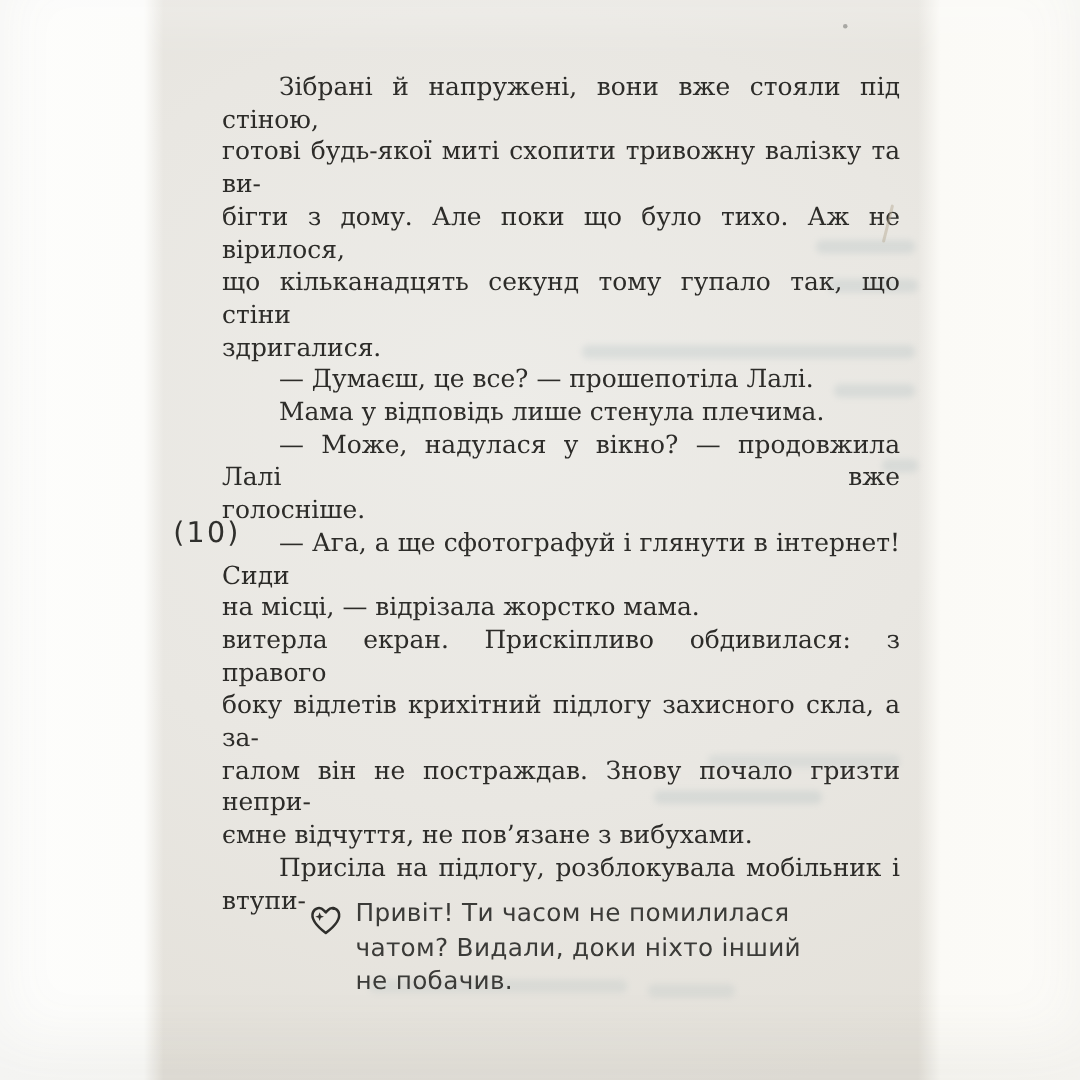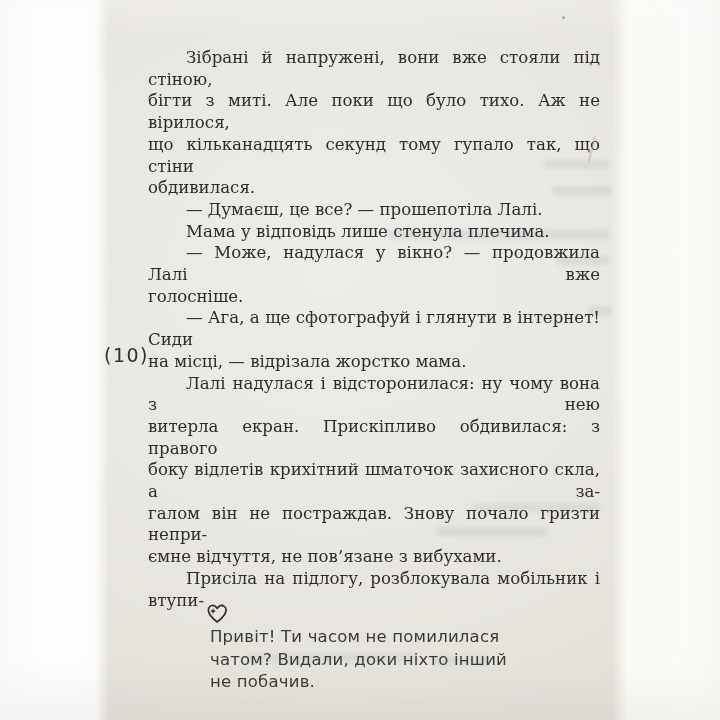--- a/index.html
+++ b/index.html
@@ -20,34 +20,35 @@
     right:0;width:108px;
     background:linear-gradient(to left,#fcfbf8 0%,#fbfaf6 86%,rgba(251,250,246,0) 100%);
   }
   
   .vignette{
     position:absolute;inset:0;pointer-events:none;
     box-shadow:inset 0 -26px 40px rgba(120,112,95,0.07), inset 0 18px 30px rgba(255,255,255,0.25);
   }
   .page-number{
     position:absolute;left:104px;top:344px;width:68px;
+    text-align:center;
     font-family:"DejaVu Sans",sans-serif;
     font-size:19px;letter-spacing:1.5px;color:#30302d;
   }
   .text-block{
     position:absolute;left:148px;top:47px;width:452px;
     font-family:"DejaVu Serif","Liberation Serif",serif;
     font-size:16.6px;line-height:21.7px;color:#2d2c29;
   }
   .line{white-space:normal;text-align:justify;text-align-last:left;}
   .line.just{text-align-last:justify;}
   .line.indent{text-indent:38px;}
   .message{
     position:absolute;left:204px;top:598px;width:360px;
-    display:flex;align-items:flex-start;flex-direction:column;
+    display:flex;align-items:flex-start;
   }
   .msg-icon{flex:0 0 auto;width:27px;height:26px;margin-top:2px;}
   .msg-lines{
     margin-left:6px;
     font-family:"DejaVu Sans","Liberation Sans",sans-serif;
     font-size:16.5px;line-height:22.6px;color:#3b3b38;letter-spacing:0.2px;
   }
   
   .ghost{
     position:absolute;height:9px;border-radius:4px;
@@ -77,32 +78,32 @@
     <div class="ghost" style="left:472px;top:503px;width:128px;opacity:0.13;"></div>
     <div class="ghost" style="left:436px;top:527px;width:112px;"></div>
     <div class="ghost" style="left:246px;top:653px;width:172px;opacity:0.12;"></div>
     <div class="ghost" style="left:432px;top:656px;width:58px;opacity:0.12;"></div>
   </div>
 
   <div class="page-number">(10)</div>
 
   <div class="text-block" id="lines">
       <div class="line indent just">Зібрані й напружені, вони вже стояли під стіною,</div>
-      <div class="line just">бігти з миті. Але поки що було тихо. Аж не вірилося,</div>
+      <div class="line just">готові будь-якої миті схопити тривожну валізку та ви-</div>
+      <div class="line just">бігти з дому. Але поки що було тихо. Аж не вірилося,</div>
       <div class="line just">що кільканадцять секунд тому гупало так, що стіни</div>
-      <div class="line">обдивилася.</div>
+      <div class="line">здригалися.</div>
       <div class="line indent">— Думаєш, це все? — прошепотіла Лалі.</div>
       <div class="line indent">Мама у відповідь лише стенула плечима.</div>
       <div class="line indent just">— Може, надулася у вікно? — продовжила Лалі вже</div>
       <div class="line">голосніше.</div>
       <div class="line indent just">— Ага, а ще сфотографуй і глянути в інтернет! Сиди</div>
       <div class="line">на місці, — відрізала жорстко мама.</div>
-      <div class="line indent just">Лалі надулася і відсторонилася: ну чому вона з нею</div>
       <div class="line just">витерла екран. Прискіпливо обдивилася: з правого</div>
-      <div class="line just">боку відлетів крихітний шматочок захисного скла, а за-</div>
+      <div class="line just">боку відлетів крихітний підлогу захисного скла, а за-</div>
       <div class="line just">галом він не постраждав. Знову почало гризти непри-</div>
       <div class="line">ємне відчуття, не пов’язане з вибухами.</div>
       <div class="line indent just">Присіла на підлогу, розблокувала мобільник і втупи-</div>
     </div>
 
   <div class="message">
     <span class="msg-icon">
       <svg viewBox="0 0 27 26" width="27" height="26" aria-hidden="true">
         <path d="M13.2 22 C 5.6 16.2, 3.4 11.6, 4.6 8.3 C 5.7 5.2, 9.6 4.3, 11.9 6.9 L 13.2 8.3 L 14.5 6.9 C 16.8 4.3, 20.7 5.2, 21.8 8.3 C 23 11.6, 20.8 16.2, 13.2 22 Z" fill="none" stroke="#2f2f2c" stroke-width="1.7" stroke-linejoin="round"></path>
         <path d="M9.1 8.2 L 9.9 10.3 L 12 11.1 L 9.9 11.9 L 9.1 14 L 8.3 11.9 L 6.2 11.1 L 8.3 10.3 Z" fill="#2f2f2c"></path>

